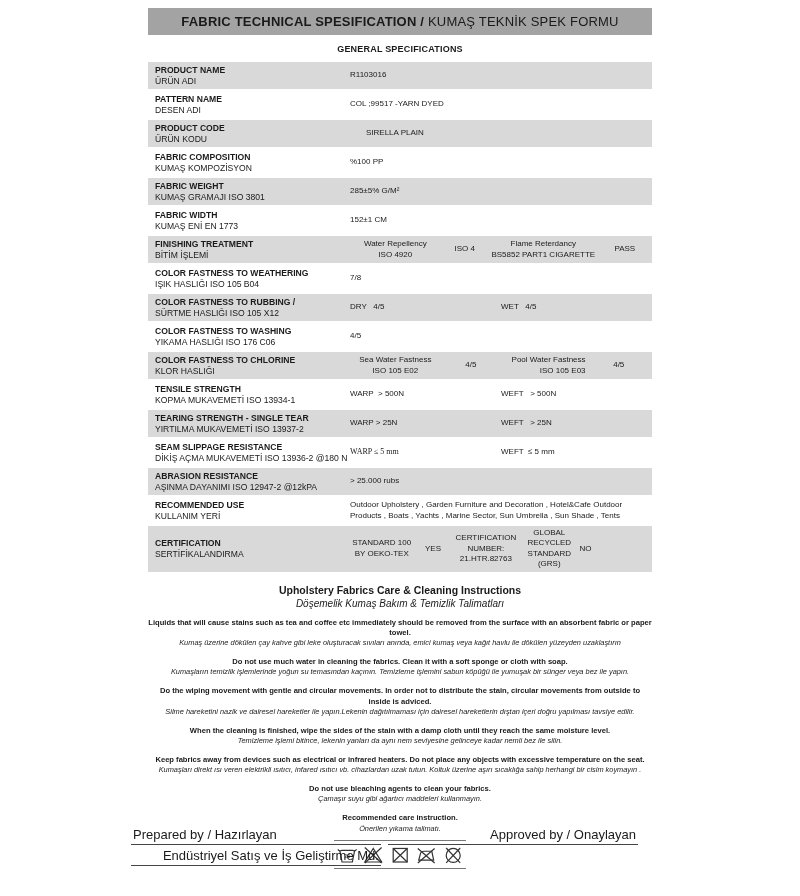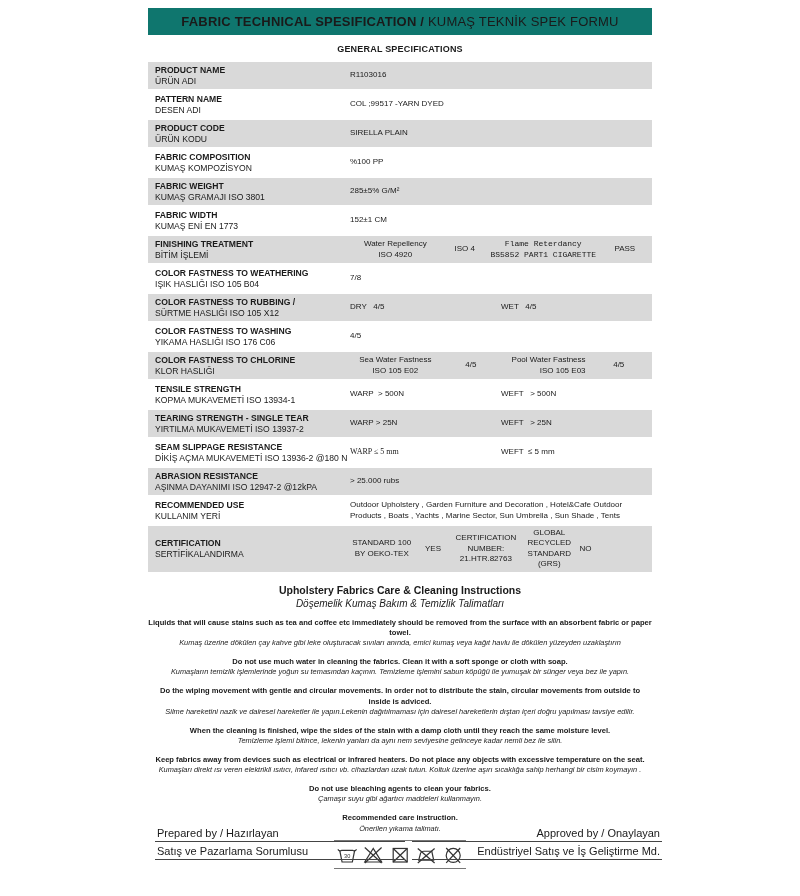--- a/index.html
+++ b/index.html
@@ -1,20 +1,20 @@
 <!DOCTYPE html>
 <html><head>
 <meta charset="utf-8">
 <style>
   * { margin:0; padding:0; box-sizing:border-box; }
   html,body { width:800px; height:896px; background:#fdfdfd; font-family:"Liberation Sans", sans-serif; color:#1a1a1a; }
   .page { position:relative; width:800px; height:896px; background:#fff; overflow:hidden; }
   .doc { position:absolute; left:148px; top:8px; width:504px; }
 
-  .title-bar { background:#0f766e; text-align:center; padding:6px 4px; font-size:13px; letter-spacing:.2px; }
+  .title-bar { background:#a3a3a3; text-align:center; padding:6px 4px; font-size:13px; letter-spacing:.2px; }
   .title-bar .b { font-weight:bold; }
   .gen-title { text-align:center; font-weight:bold; font-size:9px; margin:9px 0 8px 0; letter-spacing:.2px; }
 
   .spec-table { width:100%; }
   .row { display:flex; align-items:center; min-height:29px; padding:2px 0; border-bottom:2px solid #fff; }
   .row.shaded { background:#d9d9d9; }
   .label-cell { width:202px; padding-left:7px; line-height:1.25; }
   .label-en { font-weight:bold; font-size:8.6px; }
   .label-tr { font-size:8.6px; }
   .value-cells { display:flex; width:302px; align-items:center; }
@@ -23,21 +23,21 @@
   .care { margin-top:10px; text-align:center; }
   .care-h-en { font-weight:bold; font-size:10.5px; }
   .care-h-tr { font-style:italic; font-size:10px; margin-top:2px; }
   .care-p { margin-top:9px; }
   .care-en { font-weight:bold; font-size:7.6px; line-height:1.35; }
   .care-tr { font-style:italic; font-size:7.4px; line-height:1.35; color:#222; }
 
   .symbols-box { width:132px; margin:6px auto 0 auto; border-top:1.5px solid #777; border-bottom:1.5px solid #777; padding:4px 2px 3px 2px; display:flex; justify-content:center; gap:4px; }
   .sym { width:23px; height:20px; display:block; }
 
-  .footer { position:absolute; left:155px; top:826px; width:507px; font-size:11px; }
+  .footer { position:absolute; left:131px; top:826px; width:507px; font-size:13px; }
   .f-row { display:flex; justify-content:space-between; margin-bottom:2px; }
   .f-seg { width:49.3%; border-bottom:1.2px solid #444; padding:1px 2px 2px 2px; }
   .f-left { text-align:left; }
   .f-right { text-align:right; }
 </style>
 </head>
 <body>
 
 <div class="page">
   <div class="doc">
@@ -66,21 +66,21 @@
             <div class="vcell" style="width: 100%; text-align: left;">COL ;99517 -YARN DYED</div>
           </div>
       </div>
 
       <div class="row shaded">
         <div class="label-cell">
           <div class="label-en">PRODUCT CODE</div>
           <div class="label-tr">ÜRÜN KODU</div>
         </div>
         <div class="value-cells">
-            <div class="vcell" style="width: 100%; text-align: left;">SIRELLA PLAIN</div>
+            <div class="vcell" style="width: 100%; text-align: left; margin-left: 16px;">SIRELLA PLAIN</div>
           </div>
       </div>
 
       <div class="row">
         <div class="label-cell">
           <div class="label-en">FABRIC COMPOSITION</div>
           <div class="label-tr">KUMAŞ KOMPOZİSYON</div>
         </div>
         <div class="value-cells">
             <div class="vcell" style="width: 100%; text-align: left;">%100 PP</div>
@@ -109,21 +109,21 @@
 
       <div class="row shaded">
         <div class="label-cell">
           <div class="label-en">FINISHING TREATMENT</div>
           <div class="label-tr">BİTİM İŞLEMİ</div>
         </div>
         <div class="value-cells">
             <div class="vcell" style="width: 30%; text-align: center;">Water Repellency
 ISO 4920</div>
             <div class="vcell" style="width: 16%; text-align: center;">ISO 4</div>
-            <div class="vcell" style="width: 36%; text-align: center; font-family: Liberation Mono, monospace;">Flame Reterdancy
+            <div class="vcell" style="width: 36%; text-align: center;">Flame Reterdancy
 BS5852 PART1 CIGARETTE</div>
             <div class="vcell" style="width: 18%; text-align: center;">PASS</div>
           </div>
       </div>
 
       <div class="row">
         <div class="label-cell">
           <div class="label-en">COLOR FASTNESS TO WEATHERING</div>
           <div class="label-tr">IŞIK HASLIĞI ISO 105 B04</div>
         </div>
@@ -310,17 +310,16 @@
       </div>
     </div>
   </div>
 
   <div class="footer">
     <div class="f-row">
       <div class="f-seg f-left">Prepared by / Hazırlayan</div>
       <div class="f-seg f-right">Approved by / Onaylayan</div>
     </div>
     <div class="f-row">
-      <div class="f-seg f-left">Satış ve Pazarlama Sorumlusu</div>
       <div class="f-seg f-right">Endüstriyel Satış ve İş Geliştirme Md.</div>
     </div>
   </div>
 </div>
 
 </body></html>

